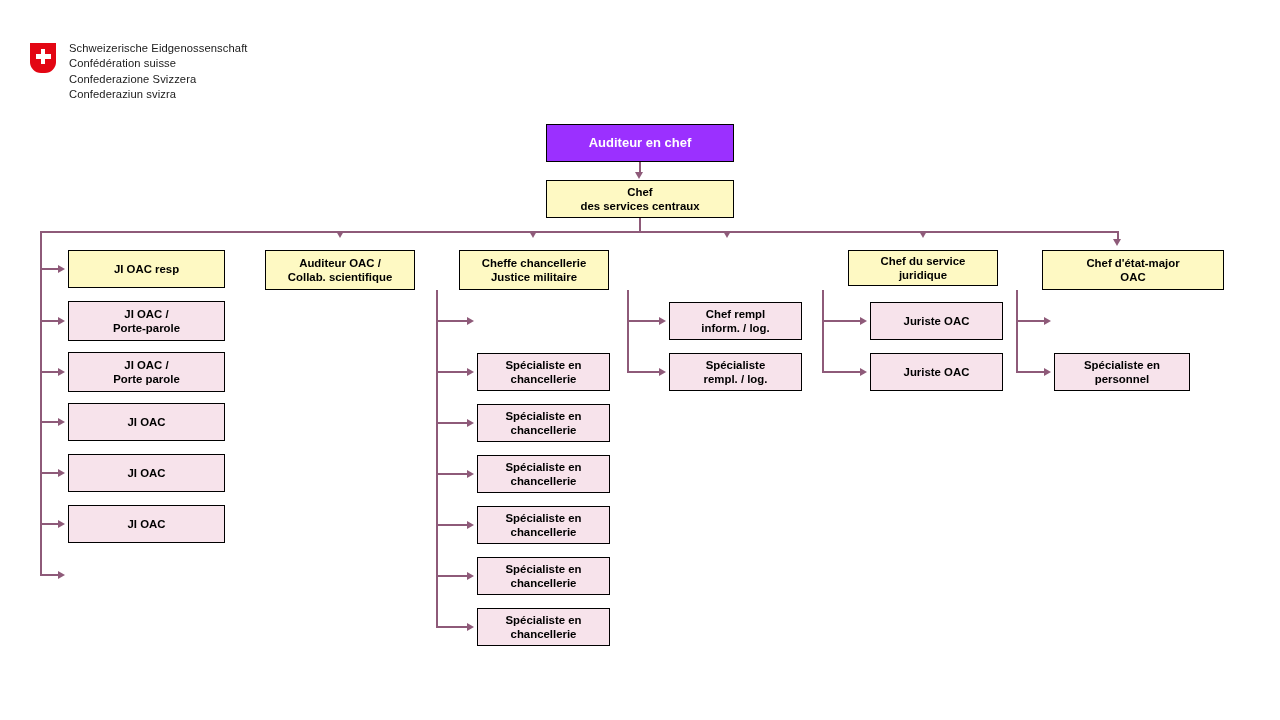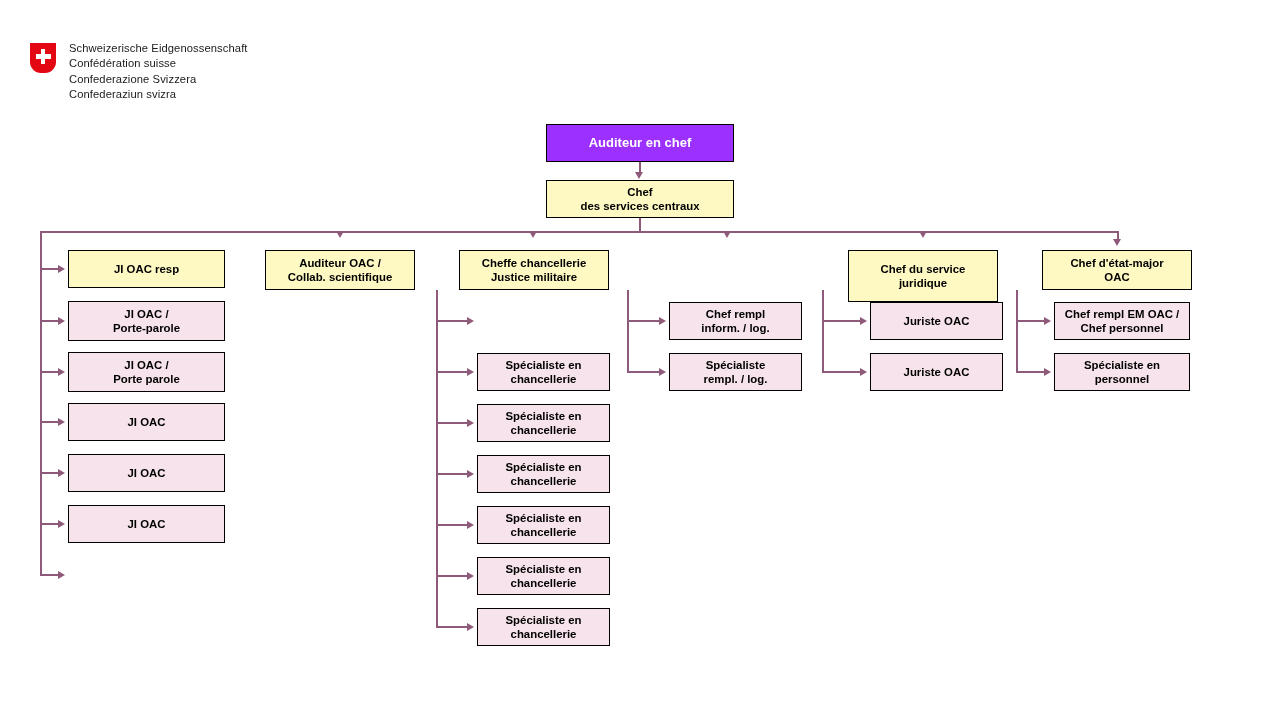--- a/index.html
+++ b/index.html
@@ -241,42 +241,40 @@
 inform. / log.</div>
   <div class="conn h" style="left:627px; top:320px; width:34px;"></div>
   <div class="arrow-right" style="left:659px; top:316.5px;"></div>
 
   <div class="node pink" style="left:669px; top:353px; width:133px; height:38px;">Spécialiste
 rempl. /  log.</div>
   <div class="conn h" style="left:627px; top:371px; width:34px;"></div>
   <div class="arrow-right" style="left:659px; top:367.5px;"></div>
 
   <div class="arrow-down" style="left:919px; top:231px;"></div>
-  <div class="node lav" style="left:848px; top:250px; width:150px; height:52px;">Chef du service
+  <div class="node lav" style="left:848px; top:250px; width:150px; height:36px;">Chef du service
 juridique</div>
 
   <div class="conn v" style="left:822px; top:290px; height:82px;"></div>
 
   <div class="node pink" style="left:870px; top:302px; width:133px; height:38px;">Juriste OAC</div>
   <div class="conn h" style="left:822px; top:320px; width:40px;"></div>
   <div class="arrow-right" style="left:860px; top:316.5px;"></div>
 
   <div class="node pink" style="left:870px; top:353px; width:133px; height:38px;">Juriste OAC</div>
   <div class="conn h" style="left:822px; top:371px; width:40px;"></div>
   <div class="arrow-right" style="left:860px; top:367.5px;"></div>
 
   <div class="conn v" style="left:1117px; top:231px; height:10px;"></div>
   <div class="arrow-down" style="left:1113px; top:239px;"></div>
-  <div class="node lav" style="left:1042px; top:250px; width:150px; height:40px;">Chef d'état-major
+  <div class="node lav" style="left:1042px; top:250px; width:182px; height:40px;">Chef d'état-major
 OAC</div>
 
   <div class="conn v" style="left:1016px; top:290px; height:82px;"></div>
 
-  <div class="node pink" style="left:1054px; top:302px; width:136px; height:38px;">Chef rempl EM OAC /
-Chef personnel</div>
   <div class="conn h" style="left:1016px; top:320px; width:30px;"></div>
   <div class="arrow-right" style="left:1044px; top:316.5px;"></div>
 
   <div class="node pink" style="left:1054px; top:353px; width:136px; height:38px;">Spécialiste en
 personnel</div>
   <div class="conn h" style="left:1016px; top:371px; width:30px;"></div>
   <div class="arrow-right" style="left:1044px; top:367.5px;"></div>
 
 </div>
 

